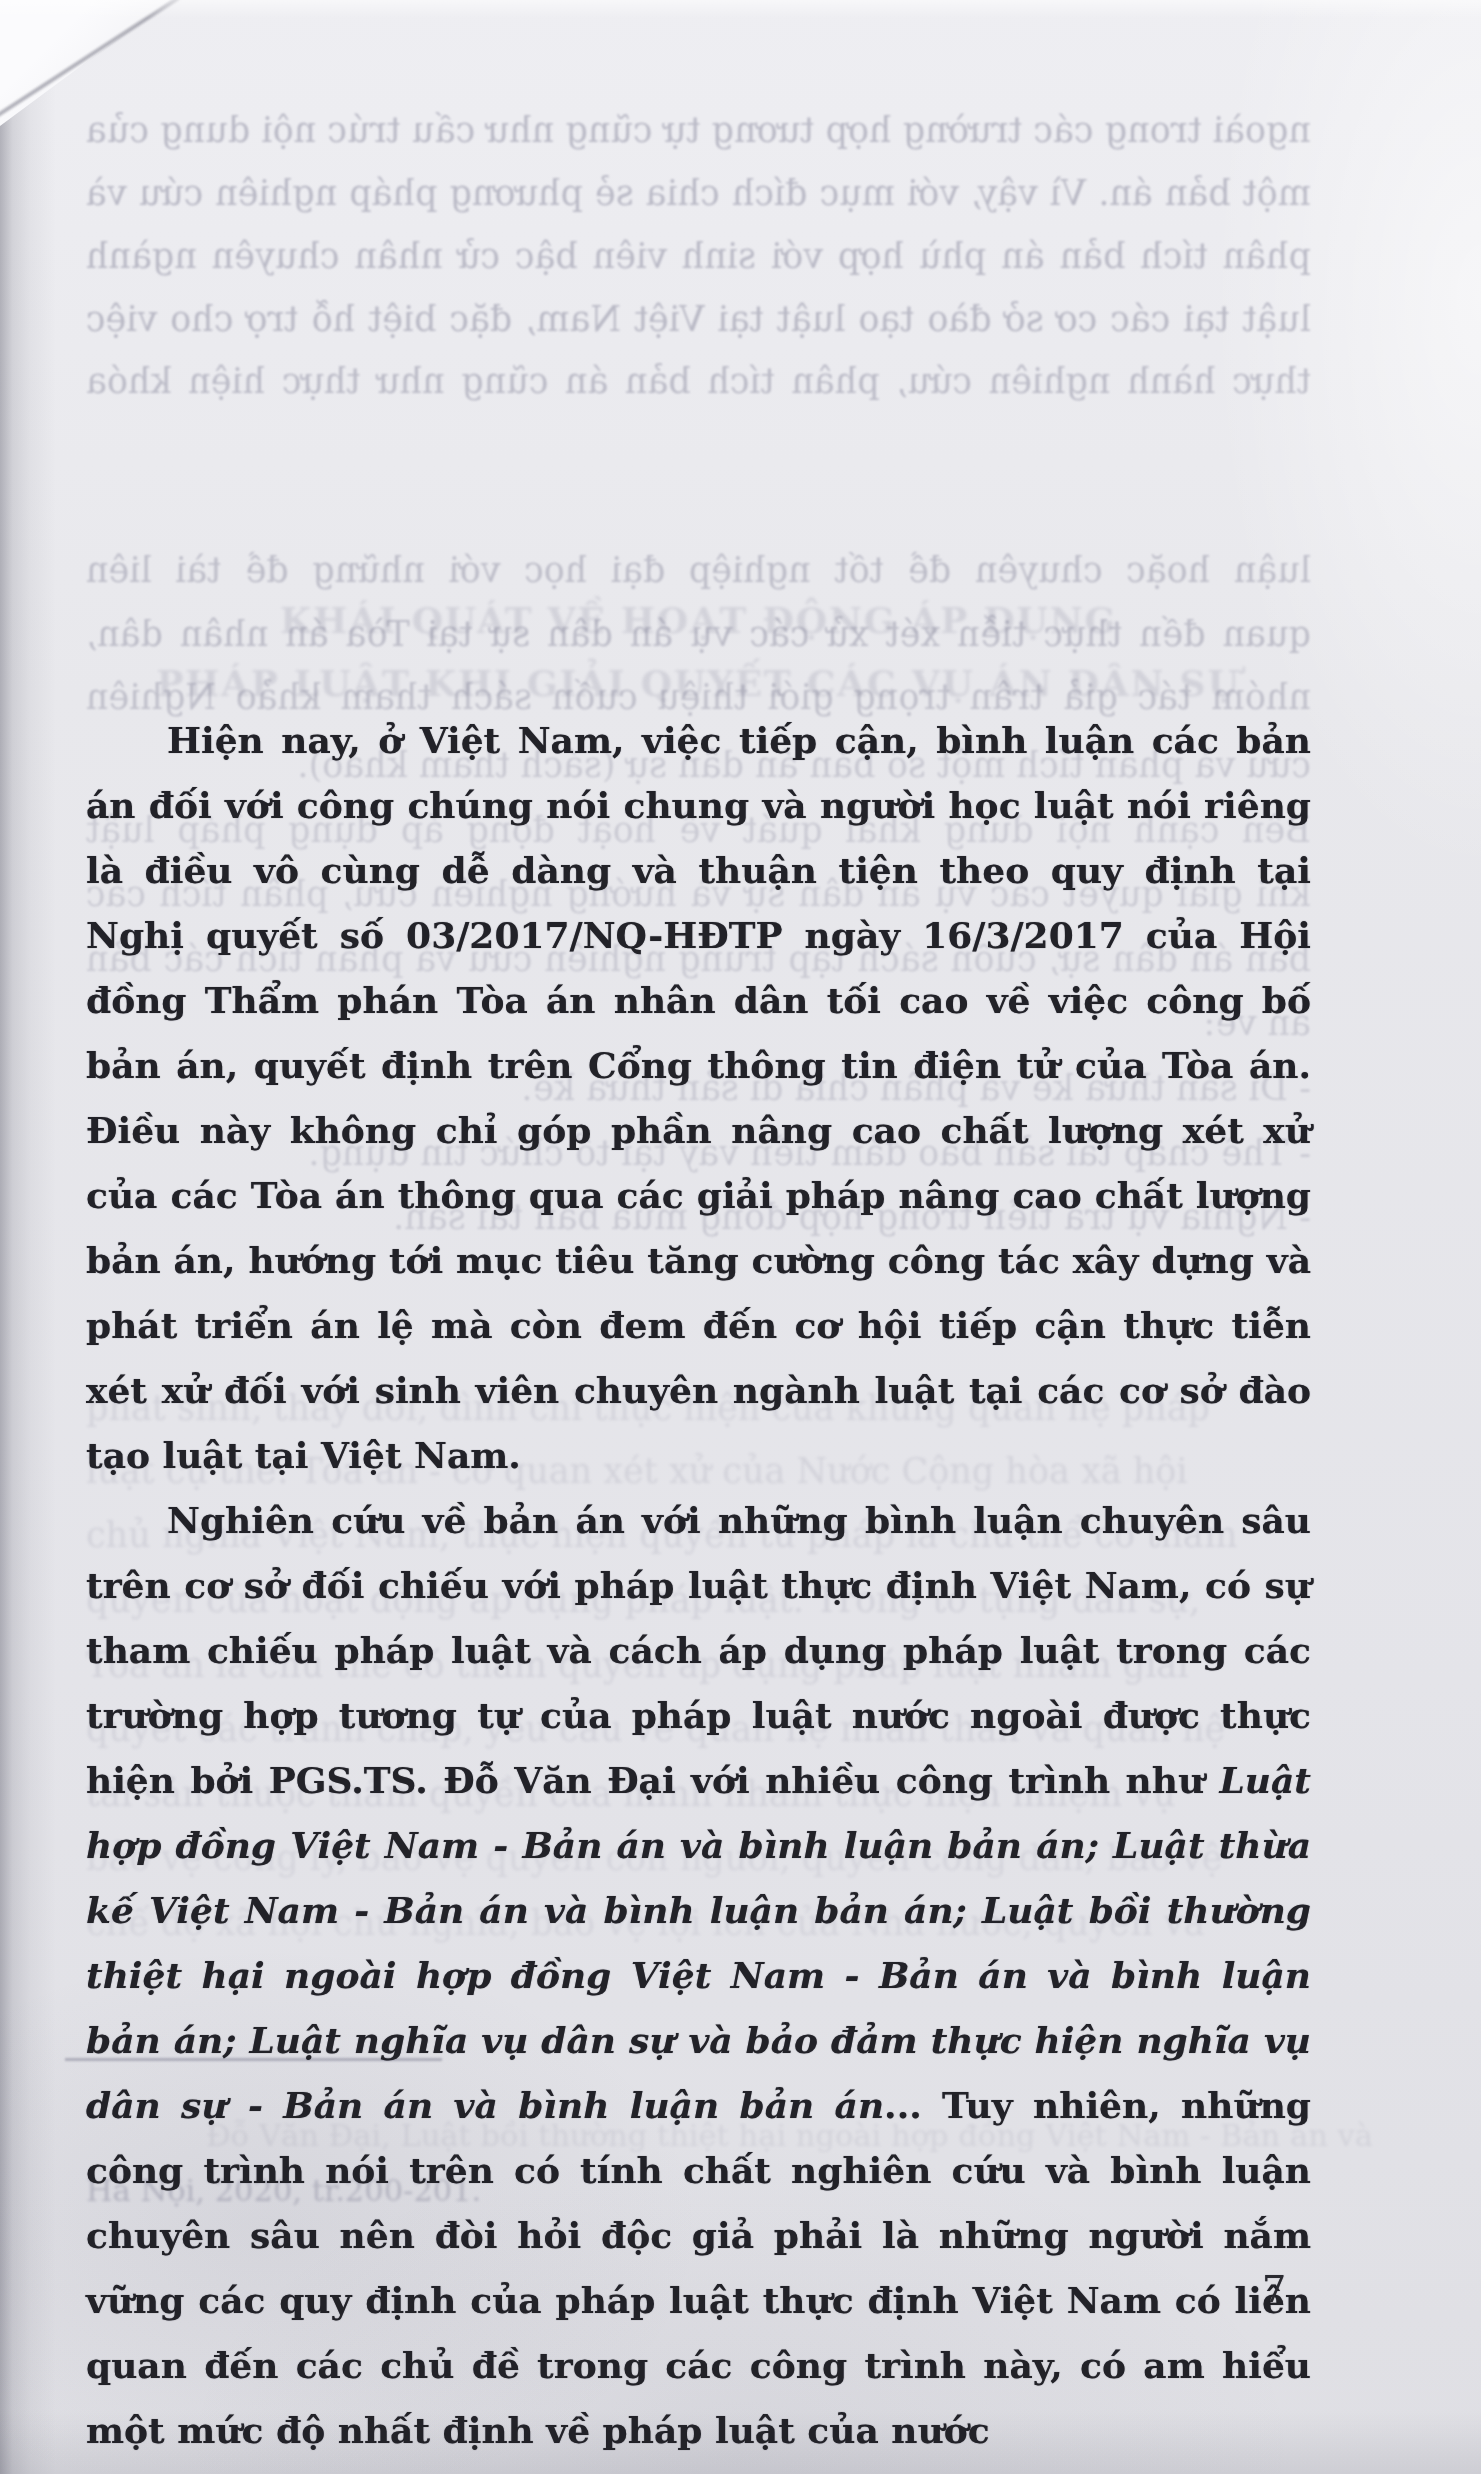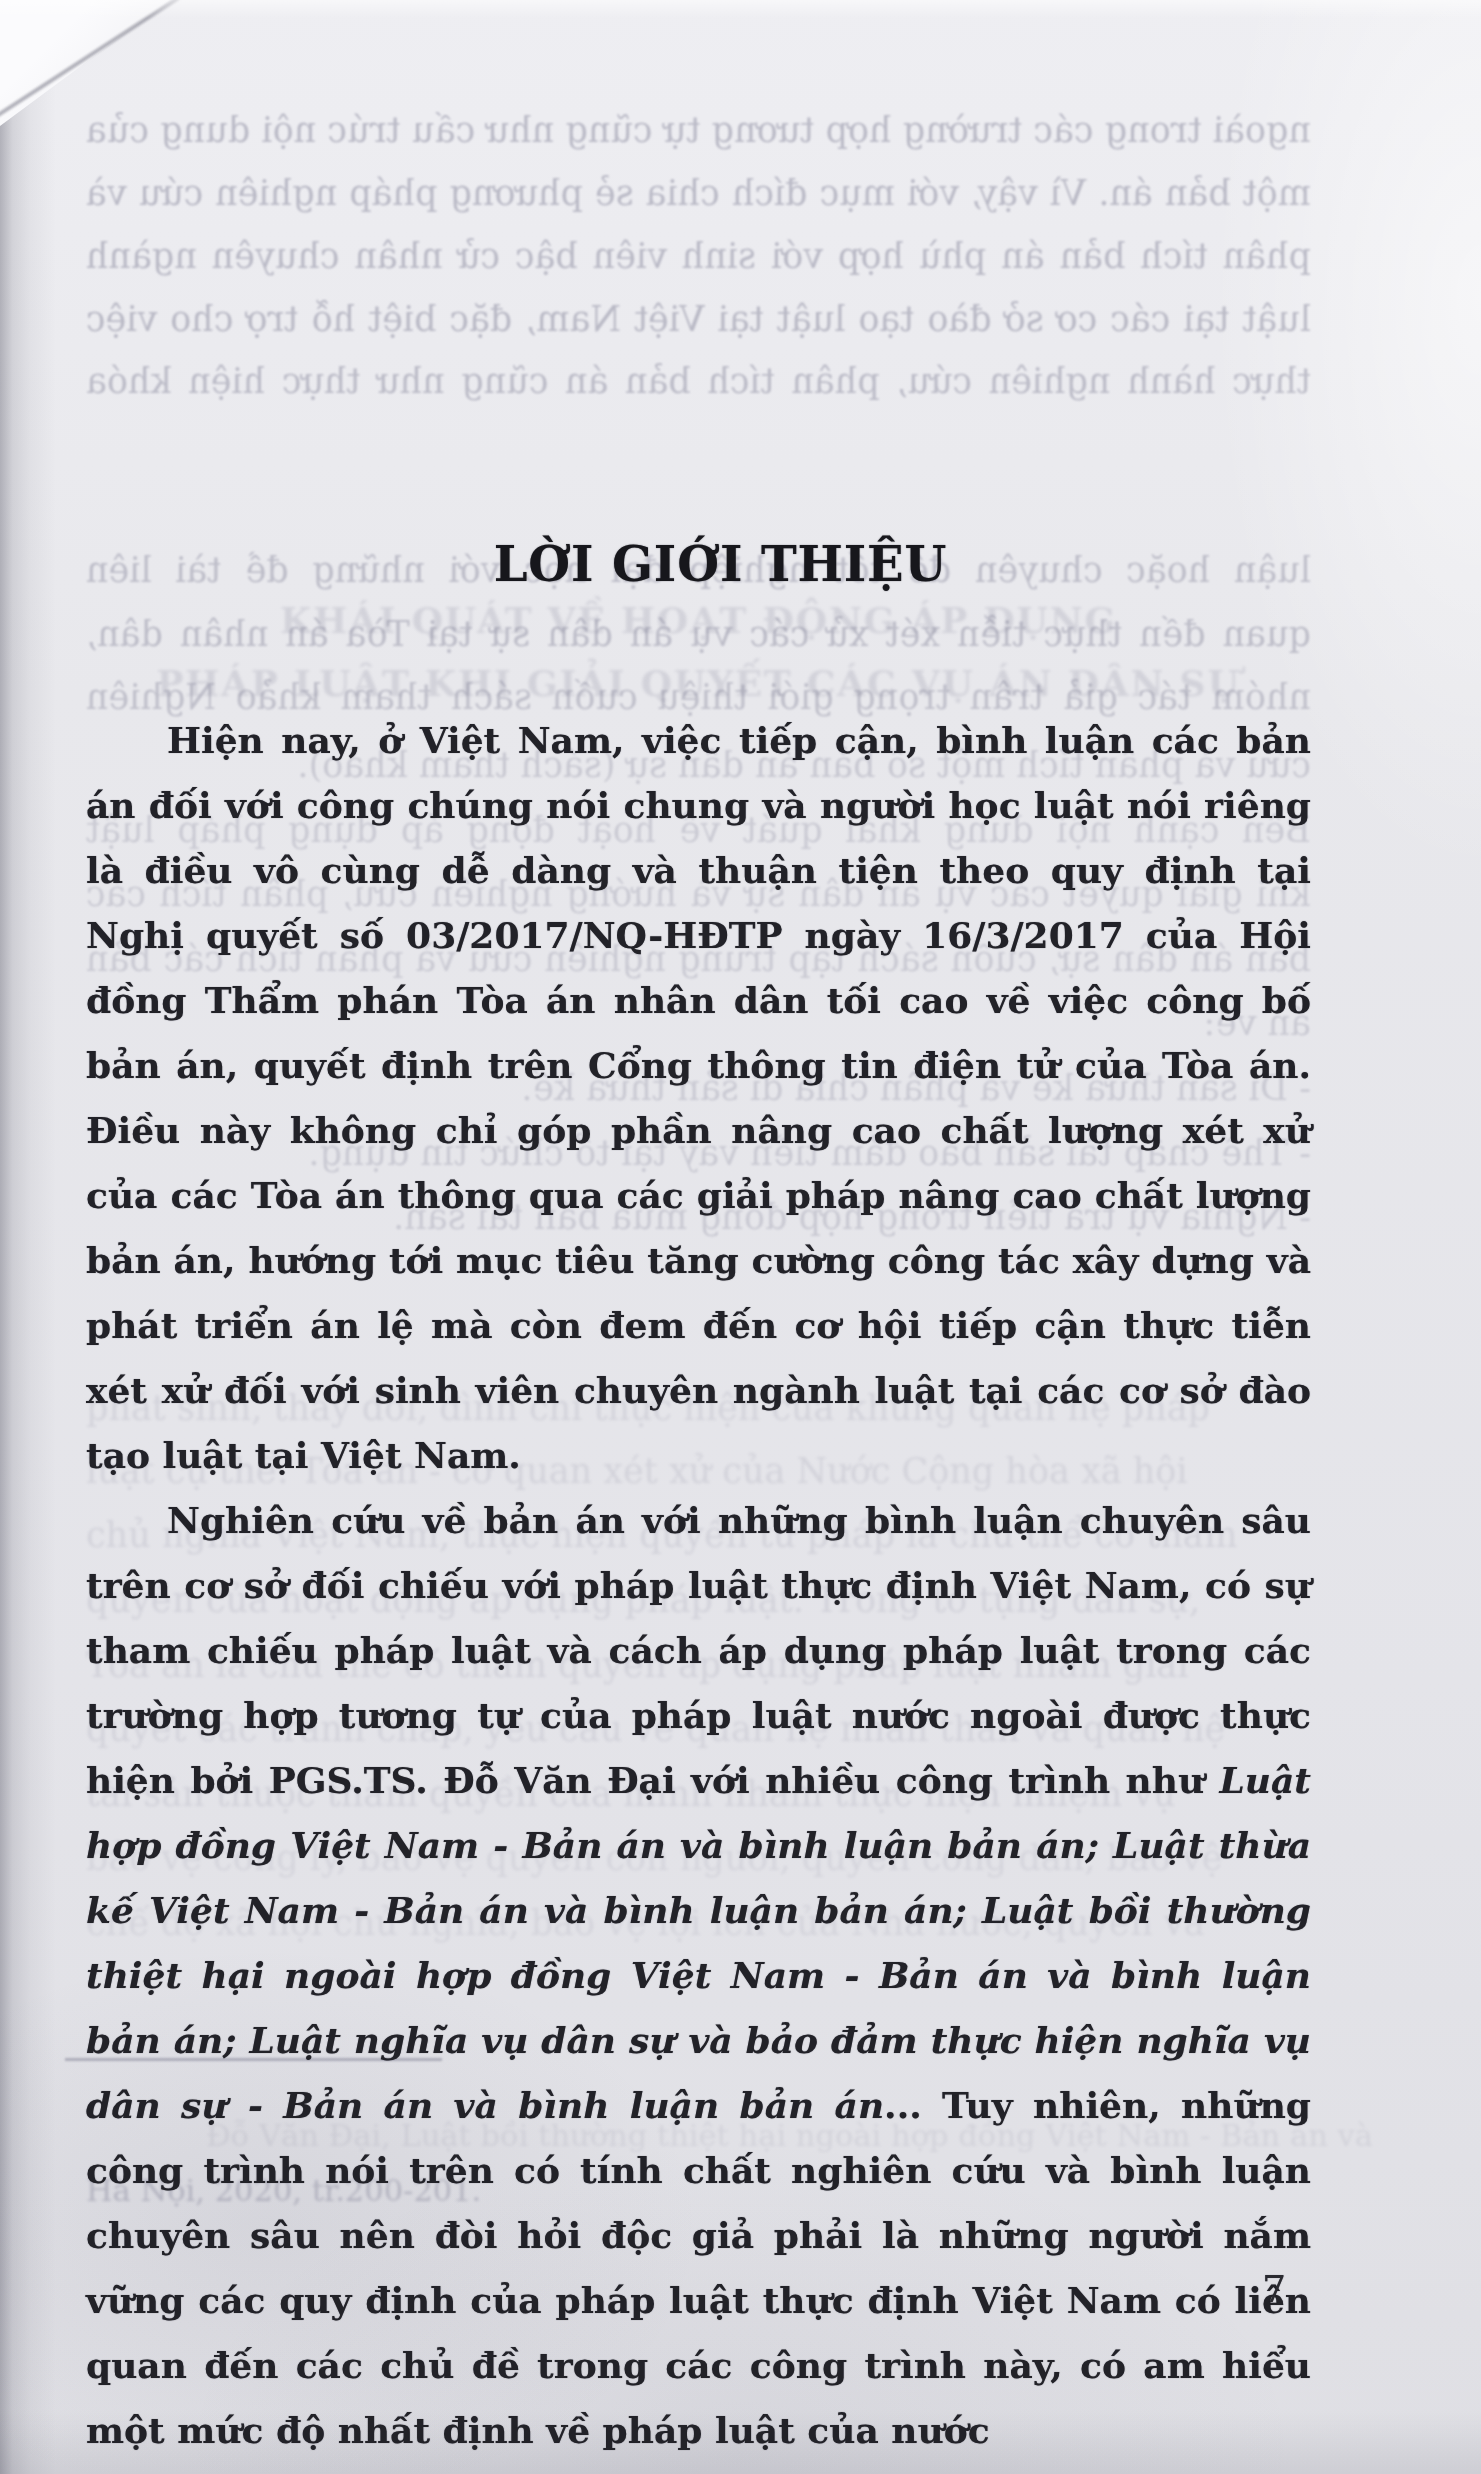--- a/index.html
+++ b/index.html
@@ -109,21 +109,20 @@
       <div class="ghost-plain" style="top: 1902px; opacity: 0.1;">chế độ xã hội chủ nghĩa, bảo vệ lợi ích của Nhà nước, quyền và</div>
       <div class="ghost-plain" style="top: 2118px; opacity: 0.1; left: 206px; font-size: 30.5px;">Đỗ Văn Đại, Luật bồi thường thiệt hại ngoài hợp đồng Việt Nam - Bản án và</div>
       <div class="ghost-plain" style="top: 2173px; opacity: 0.3; left: 86px; font-size: 30.5px;">Hà Nội, 2020, tr.200-201.</div>
       <div class="ghost-rule" style="top: 2058px; left: 65px; width: 377px;"></div>
     </div>
 
   <div class="corner-tl"></div>
   <div class="corner-edge"></div>
   <div class="top-edge"></div>
 
-  <div class="title">LỜI GIỚI THIỆU</div>
 
   <div class="bodytext" id="bodytext">
       <p><span>Hiện nay, ở Việt Nam, việc tiếp cận, bình luận các bản án đối với công chúng nói chung và người học luật nói riêng là điều vô cùng dễ dàng và thuận tiện theo quy định tại Nghị quyết số 03/2017/NQ-HĐTP ngày 16/3/2017 của Hội đồng Thẩm phán Tòa án nhân dân tối cao về việc công bố bản án, quyết định trên Cổng thông tin điện tử của Tòa án. Điều này không chỉ góp phần nâng cao chất lượng xét xử của các Tòa án thông qua các giải pháp nâng cao chất lượng bản án, hướng tới mục tiêu tăng cường công tác xây dựng và phát triển án lệ mà còn đem đến cơ hội tiếp cận thực tiễn xét xử đối với sinh viên chuyên ngành luật tại các cơ sở đào tạo luật tại Việt Nam.</span></p>
       <p><span>Nghiên cứu về bản án với những bình luận chuyên sâu trên cơ sở đối chiếu với pháp luật thực định Việt Nam, có sự tham chiếu pháp luật và cách áp dụng pháp luật trong các trường hợp tương tự của pháp luật nước ngoài được thực hiện bởi PGS.TS. Đỗ Văn Đại với nhiều công trình như </span><span class="it">Luật hợp đồng Việt Nam - Bản án và bình luận bản án; Luật thừa kế Việt Nam - Bản án và bình luận bản án; Luật bồi thường thiệt hại ngoài hợp đồng Việt Nam - Bản án và bình luận bản án; Luật nghĩa vụ dân sự và bảo đảm thực hiện nghĩa vụ dân sự - Bản án và bình luận bản án</span><span>... Tuy nhiên, những công trình nói trên có tính chất nghiên cứu và bình luận chuyên sâu nên đòi hỏi độc giả phải là những người nắm vững các quy định của pháp luật thực định Việt Nam có liên quan đến các chủ đề trong các công trình này, có am hiểu một mức độ nhất định về pháp luật của nước</span></p>
     </div>
 
   <div class="pagenum">7</div>
 </div>
 
 

